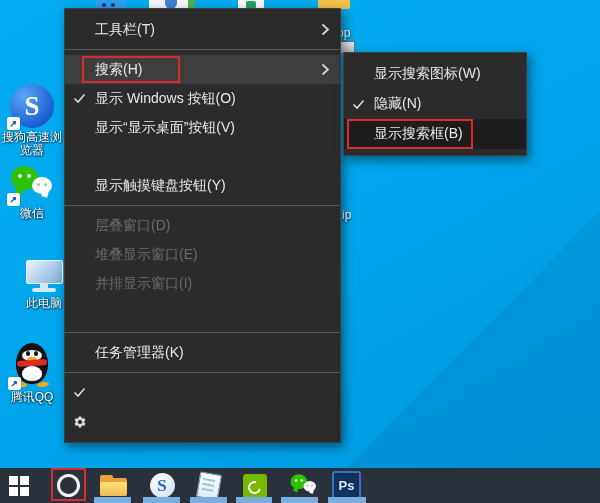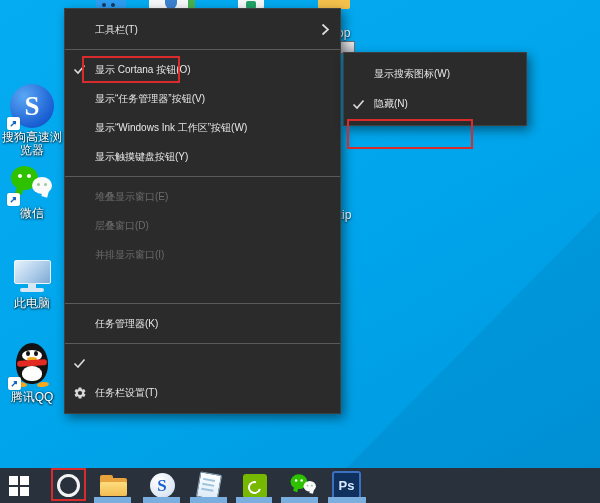--- a/index.html
+++ b/index.html
@@ -51,21 +51,21 @@
   .qq .foot{position:absolute;top:40px;width:12px;height:5px;background:#f5a81c;border-radius:50%;}
   .qq .fL{left:4px;transform:rotate(8deg);} .qq .fR{left:26px;transform:rotate(-8deg);}
   
   .frag-label{position:absolute;color:#fff;font-size:12px;text-shadow:0 1px 2px rgba(0,0,0,.85);}
   .top-sliver{position:absolute;top:0;height:9px;border-radius:0 0 2px 2px;}
   .mini-frag{position:absolute;background:linear-gradient(#e8e8e8,#b9bec4);border:1px solid #6a6f75;}
   
   .cmenu{position:absolute;background:#2b2b2b;border:1px solid #3f3f3f;
        box-shadow:3px 4px 10px rgba(0,0,0,.45);padding:6px 0;box-sizing:border-box;z-index:20;}
   .menu-item{position:relative;height:29px;display:flex;align-items:center;
-       padding:0 26px 0 30px;color:#e8e8e8;font-size:10px;white-space:nowrap;}
+       padding:0 26px 0 30px;color:#e8e8e8;font-size:14px;white-space:nowrap;}
   .menu-item.hover{background:#3e3e3e;}
   .menu-item.selected{background:#1d1d1d;}
   .menu-item.disabled{color:#6b6b6b;}
   .slot{position:absolute;left:8px;top:0;width:18px;height:100%;display:flex;align-items:center;}
   .arrow{position:absolute;right:10px;top:0;height:100%;display:flex;align-items:center;}
   .menu-sep{height:1px;background:#5a5a5a;margin:5px 0;}
   #main-menu{left:64px;top:8px;width:277px;}
   #search-submenu{left:343px;top:52px;width:184px;z-index:21;}
   #search-submenu .menu-item{height:30px;}
   
@@ -145,21 +145,21 @@
       </div>
       <div class="shortcut">
         <svg width="9" height="9" viewBox="0 0 10 10">
             <path d="M2 8 L7 3 M4.2 3 H7 V5.8" stroke="#1565c0" stroke-width="1.5" fill="none"></path>
           </svg>
       </div>
     </div>
     <div class="label">微信</div>
   </div>
 
-  <div class="dicon" style="left:0;top:260px;">
+  <div class="dicon" style="left:12px;top:260px;">
     <div class="iconbox" style="width:44px;height:34px;">
       <div class="pc">
         <span class="screen"></span>
           <span class="neck"></span>
           <span class="base"></span>
       </div>
     </div>
     <div class="label">此电脑</div>
   </div>
 
@@ -193,56 +193,64 @@
     <span>工具栏(T)</span>
     <span class="arrow">
       <svg width="9" height="13" viewBox="0 0 9 13">
           <polyline points="1.5,1.5 7,6.5 1.5,11.5" fill="none" stroke="#dcdcdc" stroke-width="1.7"></polyline>
         </svg>
     </span>
   </div>
 
   <div class="menu-sep"></div>
 
+  <div class="menu-item hover">
+    <span class="slot"></span>
+    <span>搜索(H)</span>
+    <span class="arrow">
+      <svg width="9" height="13" viewBox="0 0 9 13">
+          <polyline points="1.5,1.5 7,6.5 1.5,11.5" fill="none" stroke="#dcdcdc" stroke-width="1.7"></polyline>
+        </svg>
+    </span>
+  </div>
 
   <div class="menu-item">
     <span class="slot">
       <svg width="13" height="11" viewBox="0 0 13 11">
           <polyline points="1.5,5.5 5,9 11.5,1.5" fill="none" stroke="#dcdcdc" stroke-width="1.6"></polyline>
         </svg>
     </span>
-    <span>显示 Cortana 按钮(O)</span>
-  </div>
-
-  <div class="menu-item">
-    <span class="slot"></span>
-    <span>显示“任务管理器”按钮(V)</span>
-  </div>
-
-
-  <div class="menu-item">
-    <span class="slot"></span>
-    <span>显示“Windows Ink 工作区”按钮(W)</span>
+    <span>显示 Windows 按钮(O)</span>
+  </div>
+
+  <div class="menu-item">
+    <span class="slot"></span>
+    <span>显示“显示桌面”按钮(V)</span>
+  </div>
+
+
+  <div class="menu-item">
+    <span class="slot"></span>
   </div>
 
   <div class="menu-item">
     <span class="slot"></span>
     <span>显示触摸键盘按钮(Y)</span>
   </div>
 
   <div class="menu-sep"></div>
 
   <div class="menu-item disabled">
     <span class="slot"></span>
+    <span>层叠窗口(D)</span>
+  </div>
+
+  <div class="menu-item disabled">
+    <span class="slot"></span>
     <span>堆叠显示窗口(E)</span>
-  </div>
-
-  <div class="menu-item disabled">
-    <span class="slot"></span>
-    <span>层叠窗口(D)</span>
   </div>
 
   <div class="menu-item disabled">
     <span class="slot"></span>
     <span>并排显示窗口(I)</span>
   </div>
 
   <div class="menu-item">
     <span class="slot"></span>
   </div>
@@ -263,36 +271,39 @@
         </svg>
     </span>
   </div>
 
   <div class="menu-item">
     <span class="slot">
       <svg width="14" height="14" viewBox="0 0 24 24">
           <path fill="#d8d8d8" d="M19.14 12.94c.04-.3.06-.61.06-.94s-.02-.64-.07-.94l2.03-1.58a.5.5 0 0 0 .12-.64l-1.92-3.32a.5.5 0 0 0-.61-.22l-2.39.96a7.3 7.3 0 0 0-1.62-.94l-.36-2.54a.5.5 0 0 0-.5-.42h-3.84a.5.5 0 0 0-.5.42l-.36 2.54c-.59.24-1.13.56-1.62.94l-2.39-.96a.5.5 0 0 0-.61.22L2.74 8.84a.5.5 0 0 0 .12.64l2.03 1.58c-.05.3-.09.63-.09.94s.02.64.07.94l-2.03 1.58a.5.5 0 0 0-.12.64l1.92 3.32c.12.22.39.3.61.22l2.39-.96c.5.38 1.03.7 1.62.94l.36 2.54c.05.24.25.42.5.42h3.84c.25 0 .46-.18.5-.42l.36-2.54c.59-.24 1.13-.56 1.62-.94l2.39.96c.22.08.49 0 .61-.22l1.92-3.32a.5.5 0 0 0-.12-.64l-2.01-1.58zM12 15.6A3.6 3.6 0 1 1 12 8.4a3.6 3.6 0 0 1 0 7.2z"></path>
         </svg>
     </span>
-    <span>任务栏设置(T)</span>
   </div>
 </div>
 
 <div class="cmenu" id="search-submenu">
   <div class="menu-item">
     <span class="slot"></span>
     <span>显示搜索图标(W)</span>
   </div>
   <div class="menu-item">
     <span class="slot">
       <svg width="13" height="11" viewBox="0 0 13 11">
           <polyline points="1.5,5.5 5,9 11.5,1.5" fill="none" stroke="#dcdcdc" stroke-width="1.6"></polyline>
         </svg>
     </span>
     <span>隐藏(N)</span>
+  </div>
+  <div class="menu-item selected">
+    <span class="slot"></span>
+    <span>显示搜索框(B)</span>
   </div>
 </div>
 
 <div class="taskbar">
   <div class="tbtn" style="left:6px;width:26px;">
     <span class="winlogo">
         <i></i>
         <i></i>
         <i></i>
         <i></i>

